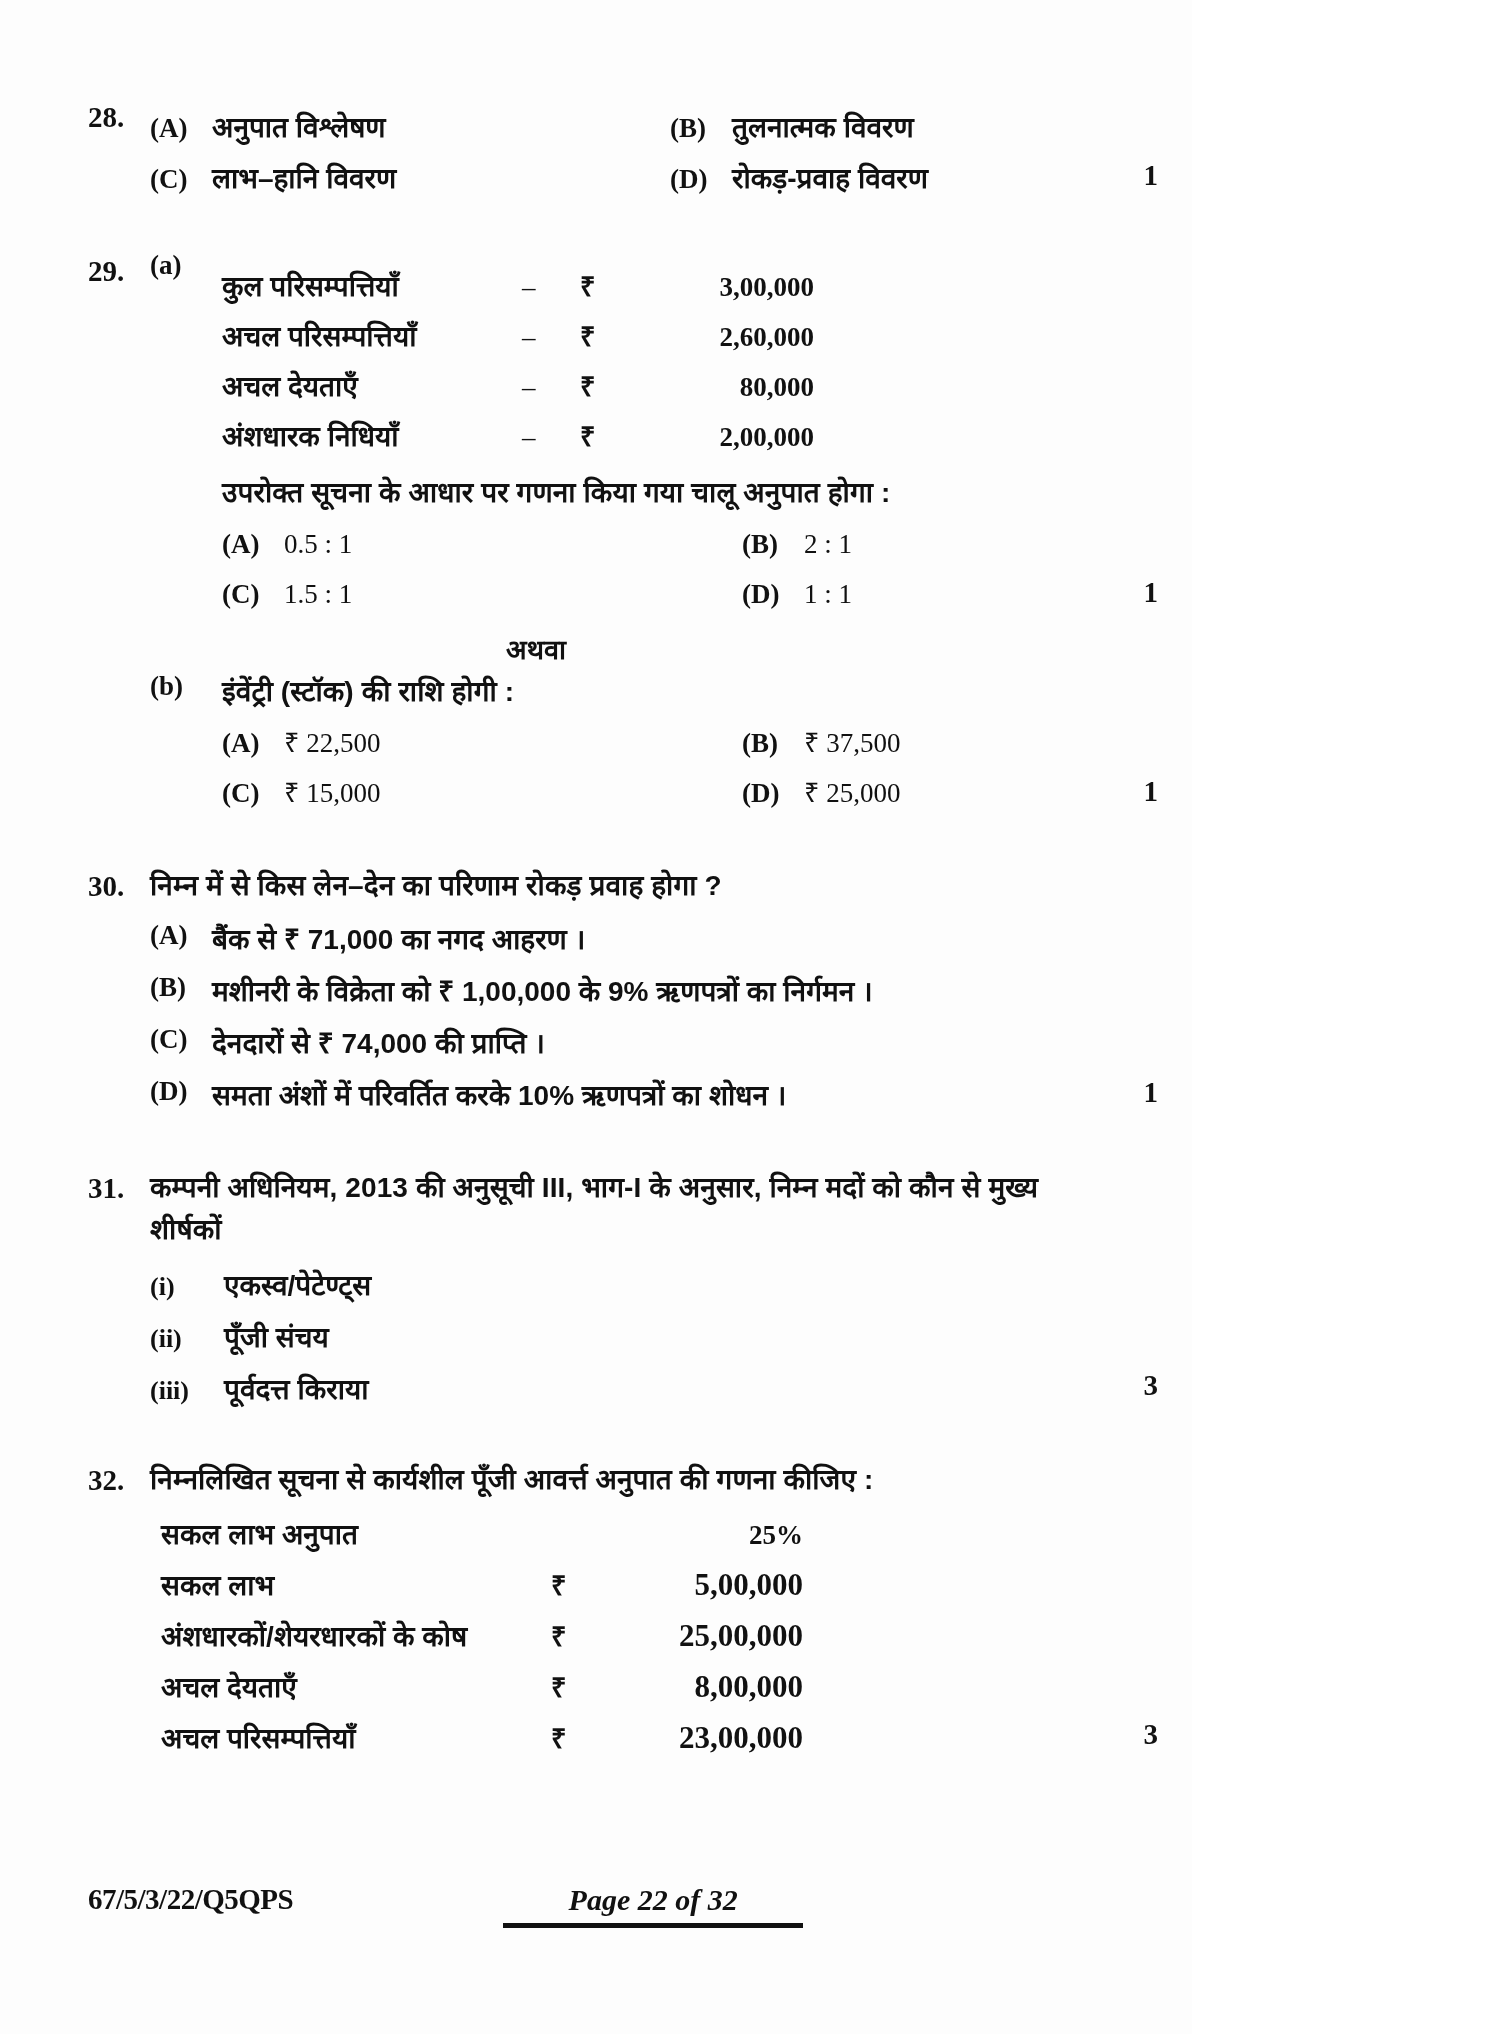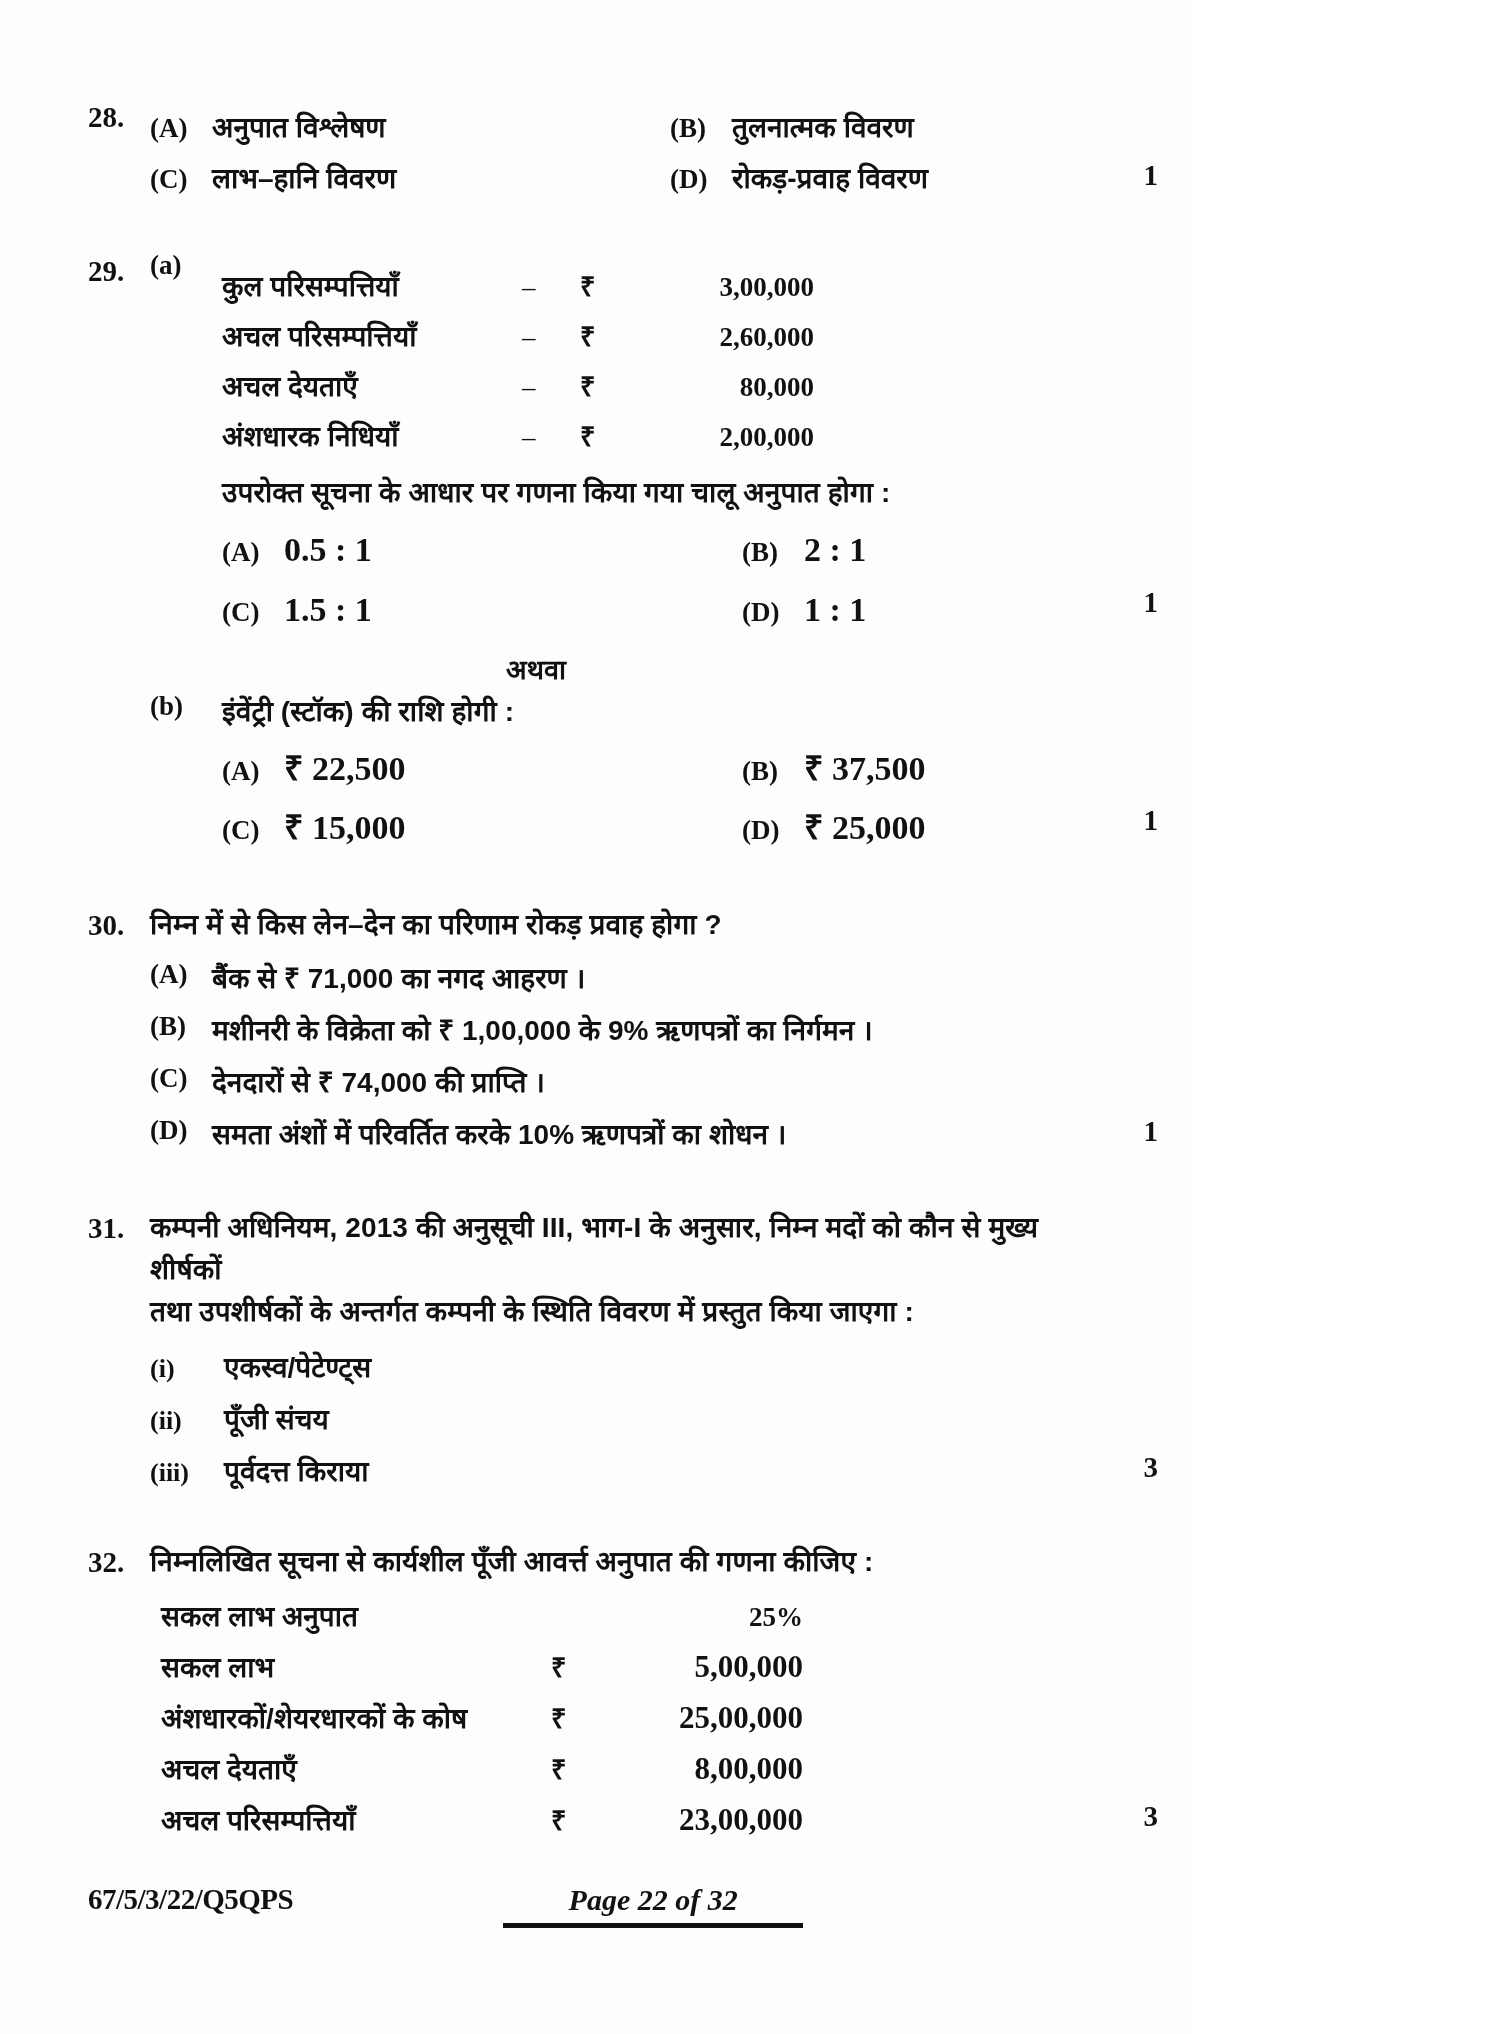--- a/index.html
+++ b/index.html
@@ -76,22 +76,22 @@
     font-weight: 600;
   }
   .opt-text {
     font-size: 28px;
     font-weight: 700;
     font-family: "Liberation Sans", sans-serif;
     line-height: 1.4;
   }
   .opt-text.num {
     font-family: "Liberation Serif", serif;
-    font-weight: 700;
-    font-size: 34px;
+    font-weight: 400;
+    font-size: 27px;
   }
 
   
   .opt-full {
     display: flex;
     align-items: flex-start;
     margin-top: 13px;
   }
 
   
@@ -408,21 +408,20 @@
           <span class="marks">1</span>
         </div>
       </div>
     </div>
   </div>
 
   <div class="q block mt-lg">
     <div class="q-num">31.</div>
     <div class="q-body">
       <div class="stem">कम्पनी अधिनियम, 2013 की अनुसूची III, भाग-I के अनुसार, निम्न मदों को कौन से मुख्य शीर्षकों</div>
-      <div class="stem">तथा उपशीर्षकों के अन्तर्गत कम्पनी के स्थिति विवरण में प्रस्तुत किया जाएगा :</div>
       <div class="opts">
         <div class="roman-item">
           <span class="roman-tag">(i)</span>
           <span class="roman-text">एकस्व/पेटेण्ट्स</span>
         </div>
         <div class="roman-item">
           <span class="roman-tag">(ii)</span>
           <span class="roman-text">पूँजी संचय</span>
         </div>
         <div class="roman-item">

